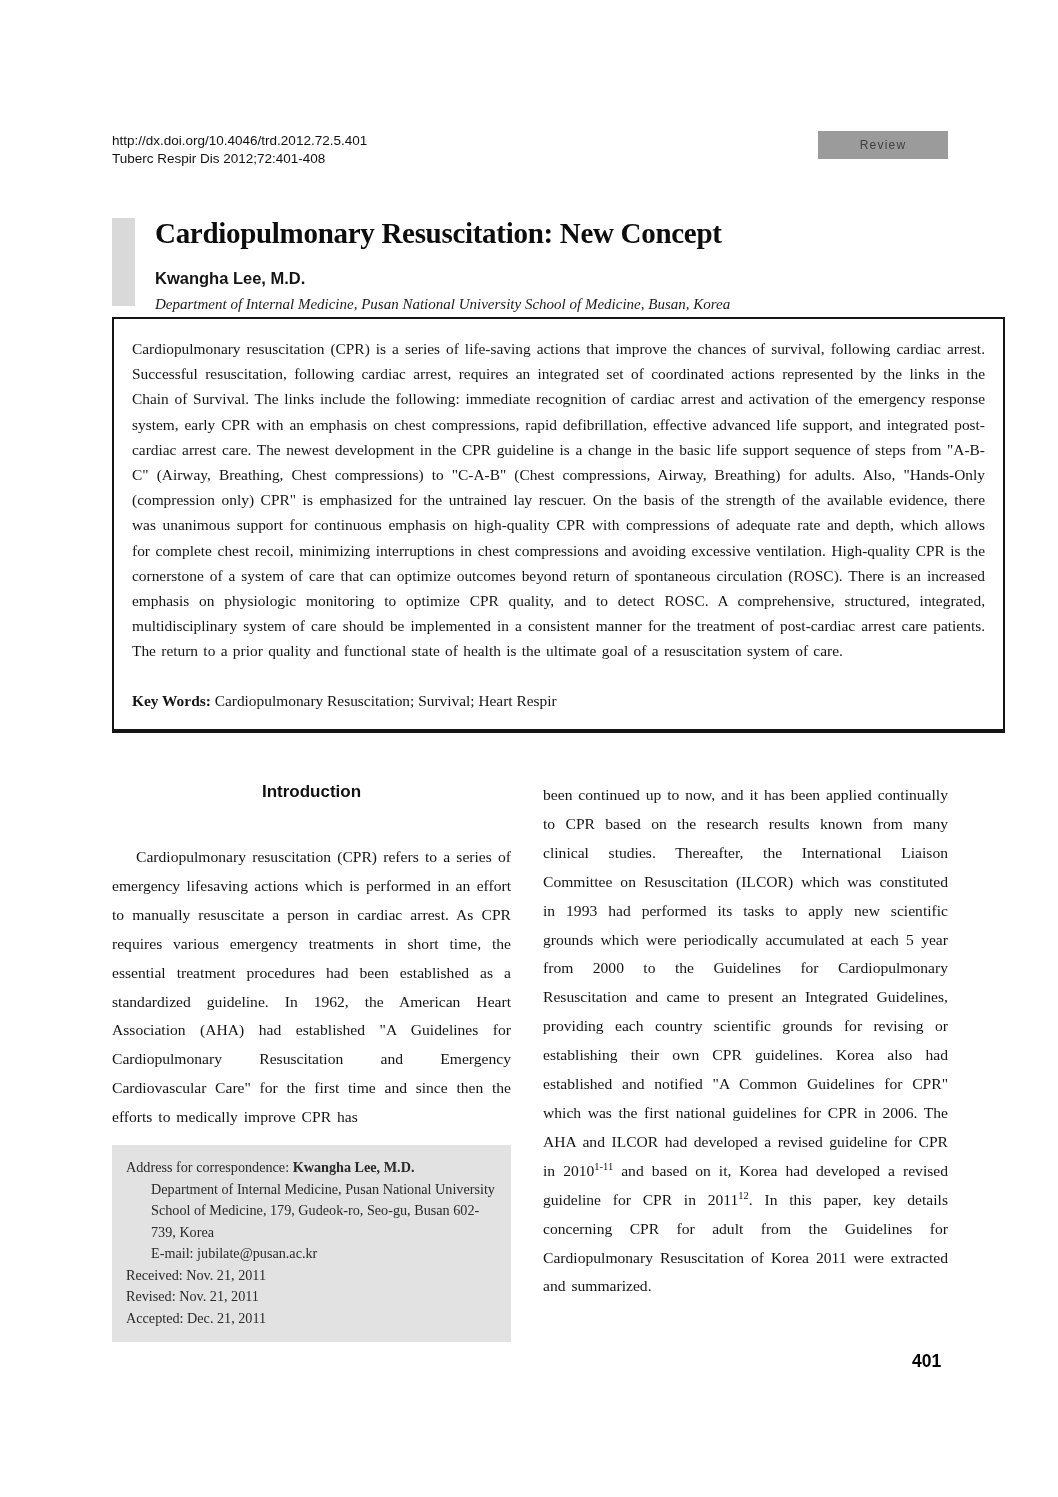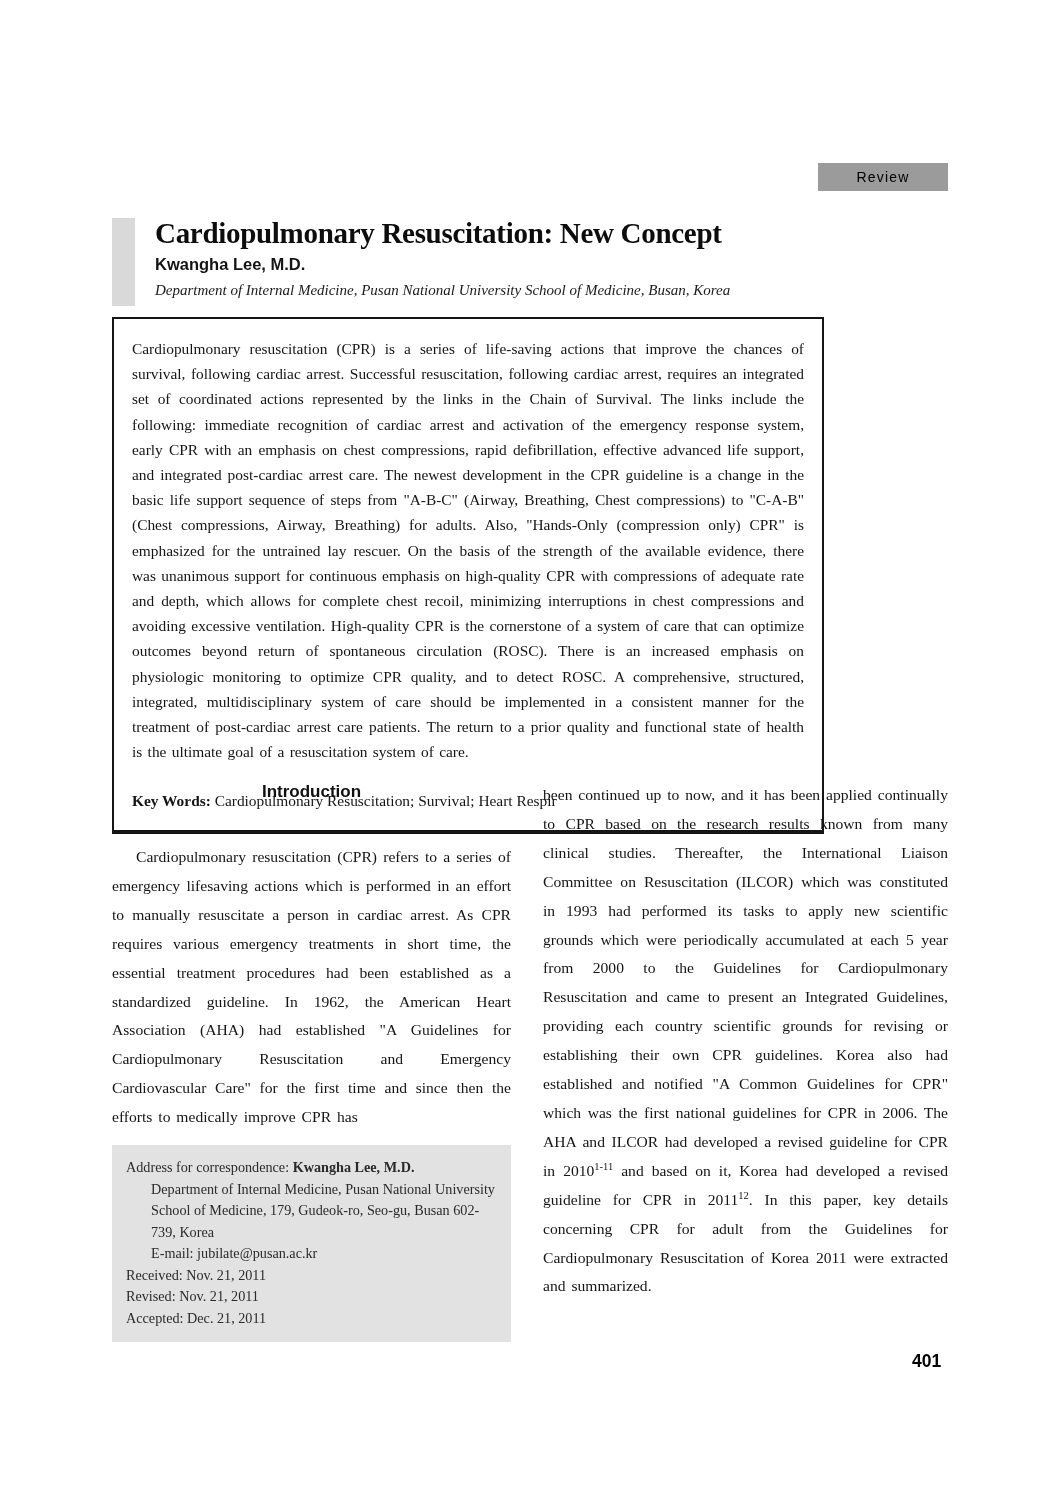--- a/index.html
+++ b/index.html
@@ -14,44 +14,44 @@
   
   .masthead {
     position:absolute; left:112px; top:132px; width:700px;
     font-family:"Liberation Sans","DejaVu Sans",sans-serif;
     font-size:13.5px; line-height:17.6px; color:#111;
   }
 
   
   .badge {
     position:absolute; top:131px; left:818px; width:130px; height:28px;
-    background:#9b9b9b; color:#000000;
+    background:#9b9b9b; color:#404040;
     font-family:"Liberation Sans","DejaVu Sans",sans-serif;
-    font-size:14px; letter-spacing:1.2px;
-    display:flex; align-items:center; justify-content:center;margin-top:32px;
+    font-size:12px; letter-spacing:1.2px;
+    display:flex; align-items:center; justify-content:center;
   }
 
   
   .title-block { position:absolute; left:112px; top:217px; width:836px; }
   .title-bar { position:absolute; left:0; top:1px; width:23px; height:88px; background:#d9d9d9; }
   .title-inner { margin-left:43px; }
   .article-title {
     font-family:"Liberation Serif","DejaVu Serif",serif;
     font-weight:700; font-size:29px; line-height:32px; letter-spacing:-0.3px;
-    margin-bottom:6px; color:#0d0d0d;
+    margin-bottom:20px; color:#0d0d0d;
   }
   .author {
     font-family:"Liberation Sans","DejaVu Sans",sans-serif;
     font-weight:700; font-size:16.5px; margin-bottom:8px;
   }
   .affiliation { font-style:italic; font-size:15px; color:#1a1a1a; }
 
   
   .abstract-box {
-    position:absolute; left:112px; top:317px; width:712px;
+    position:absolute; left:112px; top:317px; width:893px;
     border:2px solid #151515; border-bottom-width:4px;
     padding:17px 18px 16px 18px;
   }
   .abstract-text {
     font-size:15.4px; line-height:25.2px; text-align:justify; word-spacing:1.5px;
   }
   .keywords { margin-top:24px; font-size:15.4px; line-height:25.2px; }
   .kw-label { font-weight:700; }
 
   
@@ -87,20 +87,22 @@
     font-family:"Liberation Sans","DejaVu Sans",sans-serif;
     font-weight:700; font-size:17.5px; color:#000;
   }
 </style>
 </head>
 <body>
 
 <div class="page">
 
   <header class="masthead">
+    <div>http://dx.doi.org/10.4046/trd.2012.72.5.401</div>
+    <div>Tuberc Respir Dis 2012;72:401-408</div>
   </header>
 
   <div class="badge">Review</div>
 
   <section class="title-block">
     <div class="title-bar"></div>
     <div class="title-inner">
       <h1 class="article-title">Cardiopulmonary Resuscitation: New Concept</h1>
       <div class="author">Kwangha Lee, M.D.</div>
       <div class="affiliation">Department of Internal Medicine, Pusan National University School of Medicine, Busan, Korea</div>

